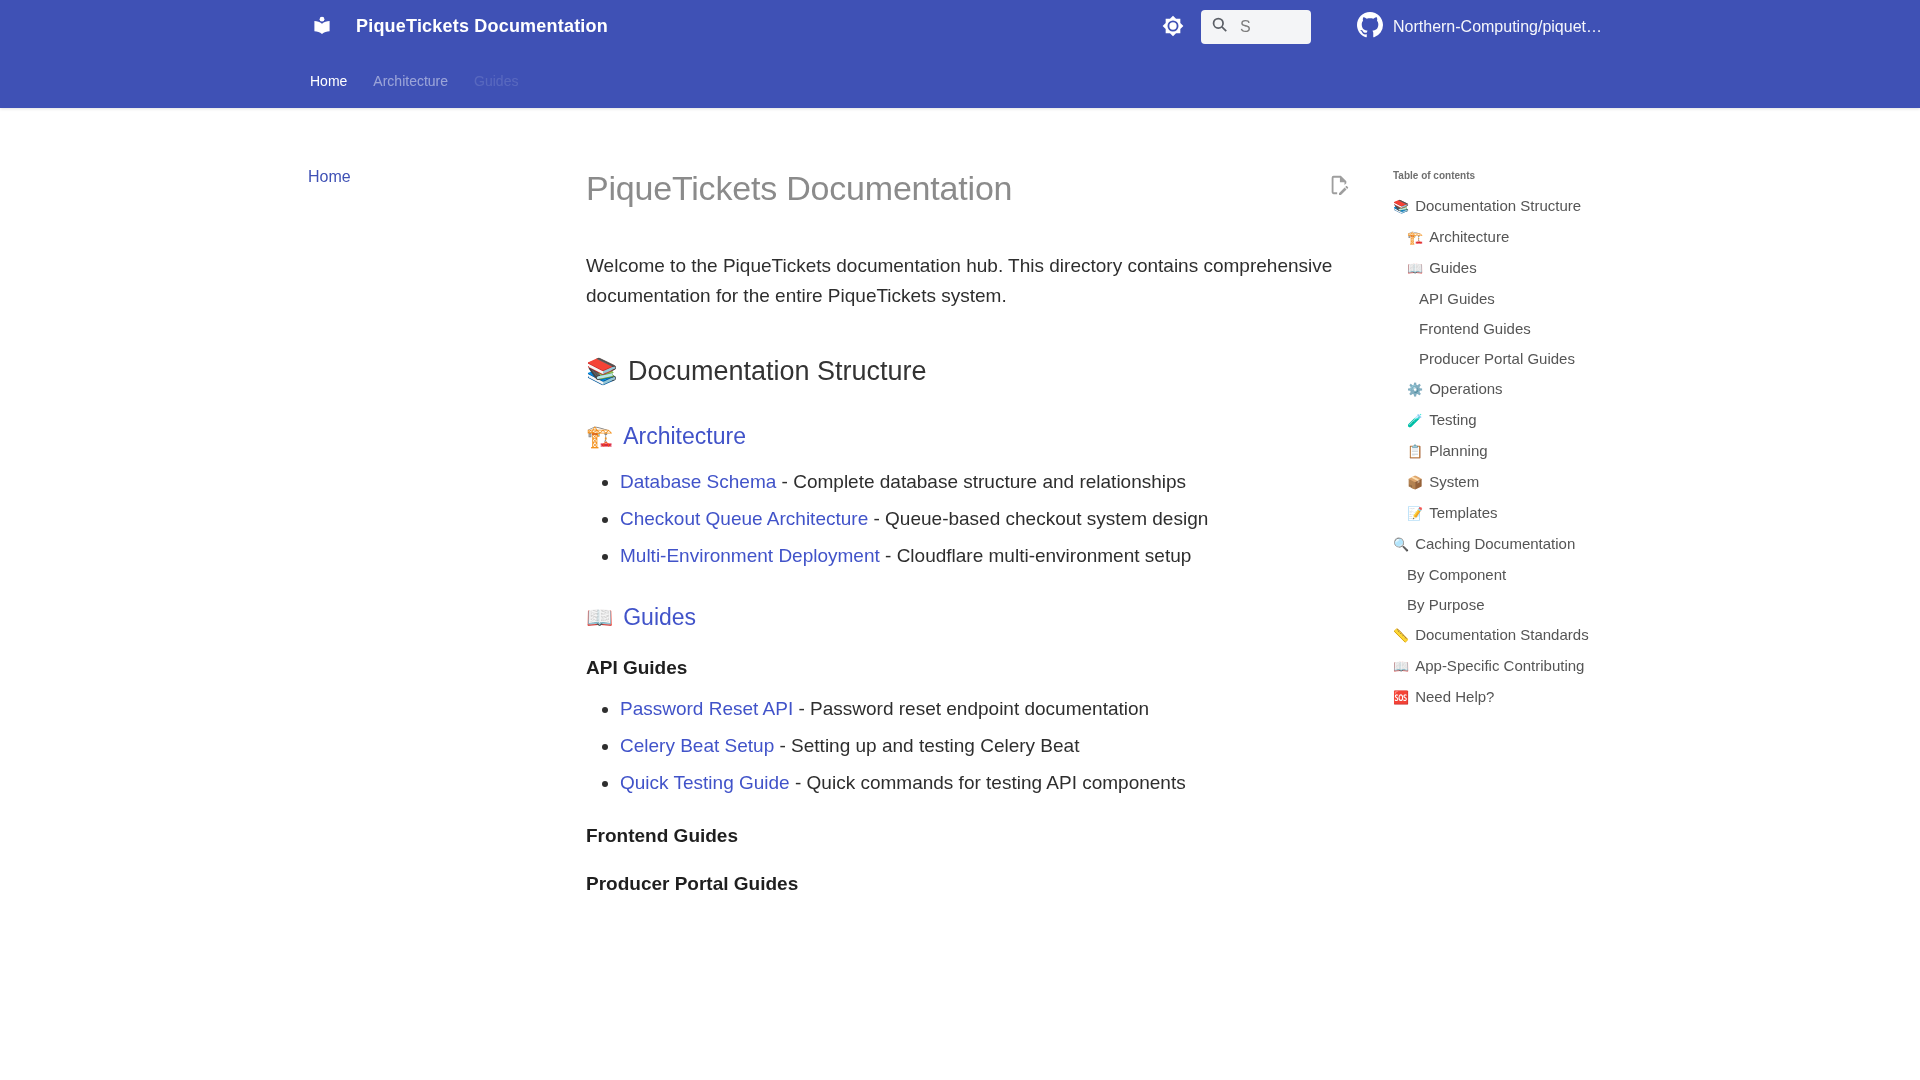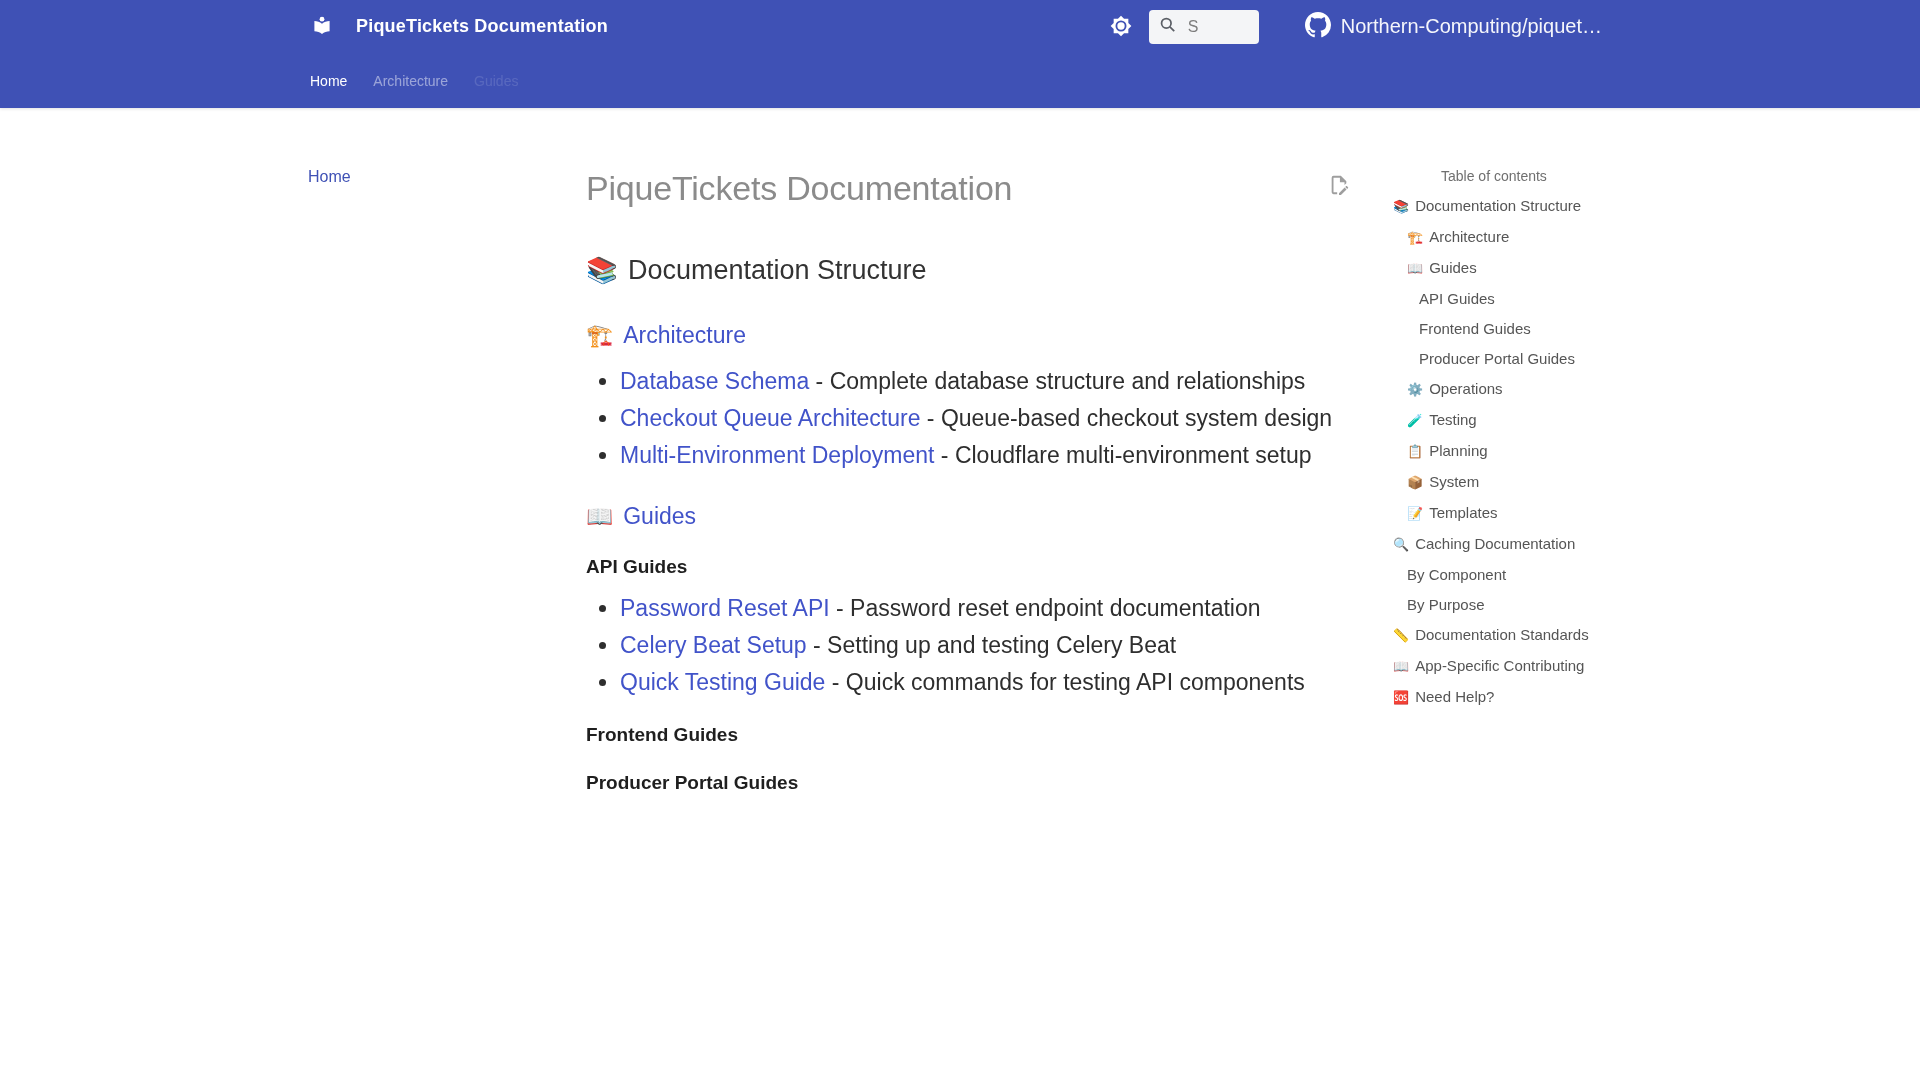--- a/index.html
+++ b/index.html
@@ -29,21 +29,21 @@
     display:flex; align-items:center; padding:0 9px; margin-right:46px;
   }
   .searchbox svg { width:19px; height:19px; flex:0 0 auto; }
   .searchbox input {
     border:none; outline:none; background:transparent;
     width:64px; margin-left:9px; font-size:16px; color:#7d7d7d;
     font-family:"Liberation Sans", sans-serif;
   }
   .repo { display:flex; align-items:center; cursor:pointer; padding-right:8px; }
   .repo svg { width:26px; height:26px; }
-  .repo-label { font-size:20px; margin-left:10px; color:rgba(255,255,255,.95); white-space:nowrap; }
+  .repo-label { font-size:16px; margin-left:10px; color:rgba(255,255,255,.95); white-space:nowrap; }
   .header-tabs { display:flex; align-items:center; height:55px; font-size:14px; }
   .tab { margin-right:26px; color:#fff; cursor:pointer; }
   .tab--dim   { opacity:.48; }
   .tab--ghost { opacity:.13; }
   
   .sidebar { position:absolute; left:308px; top:168px; width:210px; font-size:16px; }
   .sidebar a { color:#3f51b5; text-decoration:none; cursor:pointer; }
   .main { position:absolute; left:586px; top:168px; width:780px; }
   .toc  { position:absolute; left:1393px; top:168px; width:216px; }
   
@@ -51,23 +51,23 @@
   .edit-btn { position:absolute; top:6px; right:16px; width:22px; height:22px; cursor:pointer; }
   .edit-btn svg { width:22px; height:22px; }
   .main p { font-size:19px; line-height:29.5px; margin:0 0 28px 0; color:#2e2e2e; }
   .main h2 { font-size:27px; font-weight:400; color:#333; margin:44px 0 22px 0; line-height:34px; }
   .main h3 { font-size:23px; font-weight:400; margin:34px 0 18px 0; line-height:29px; }
   .main h4 { font-size:19px; font-weight:bold; color:#1f1f1f; margin:24px 0 16px 0; line-height:24px; }
   .main a.doclink { color:#4153c9; text-decoration:none; cursor:pointer; }
   .main h3 a.doclink { color:#4153c9; }
   .emoji { font-family:"DejaVu Sans", sans-serif; margin-right:10px; font-size:.95em; }
   .main ul { margin:0 0 28px 0; padding-left:34px; }
-  .main li { font-size:23px; line-height:26px; margin-bottom:11px; color:#2e2e2e; }
+  .main li { font-size:19px; line-height:26px; margin-bottom:11px; color:#2e2e2e; }
   
-  .toc-title { font-size:14px; font-weight:normal; color:#6f6f6f; line-height:16px;margin-left:48px; }
+  .toc-title { font-size:10px; font-weight:bold; color:#6f6f6f; line-height:16px; }
   .toc ul { list-style:none; margin:12px 0 0 0; padding:0; }
   .toc li { font-size:15px; line-height:20px; margin-bottom:10px; color:#555; }
   .toc li a { color:#555; text-decoration:none; cursor:pointer; }
   .toc .lvl2 { padding-left:14px; }
   .toc .lvl3 { padding-left:26px; }
   .toc .toc-ico { font-family:"DejaVu Sans", sans-serif; margin-right:6px; font-size:13px; }
 </style>
 </head>
 <body>
 
@@ -126,20 +126,21 @@
   <span class="edit-btn">
     <span>
       <svg viewBox="0 0 24 24" fill="#9e9e9e">
           <path d="M10,20H6V4H13V9H18V12.1L20,10.1V8L14,2H6A2,2 0 0,0 4,4V20A2,2 0 0,0 6,22H10V20M20.2,13C20.3,13 20.5,13.1 20.6,13.2L21.9,14.5C22.1,14.7 22.1,15.1 21.9,15.3L20.9,16.3L18.8,14.2L19.8,13.2C19.9,13.1 20,13 20.2,13M20.2,16.9L14.1,23H12V20.9L18.1,14.8L20.2,16.9Z"></path>
         </svg>
     </span>
   </span>
 
   <h1>PiqueTickets Documentation</h1>
 
+  <p>Welcome to the PiqueTickets documentation hub. This directory contains comprehensive documentation for the entire PiqueTickets system.</p>
 
   <h2><span class="emoji">📚</span><span>Documentation Structure</span></h2>
 
   <h3><span class="emoji">🏗️</span><a class="doclink">Architecture</a></h3>
   <ul>
     <li><a class="doclink">Database Schema</a><span> - Complete database structure and relationships</span></li>
     <li><a class="doclink">Checkout Queue Architecture</a><span> - Queue-based checkout system design</span></li>
     <li><a class="doclink">Multi-Environment Deployment</a><span> - Cloudflare multi-environment setup</span></li>
   </ul>
 

